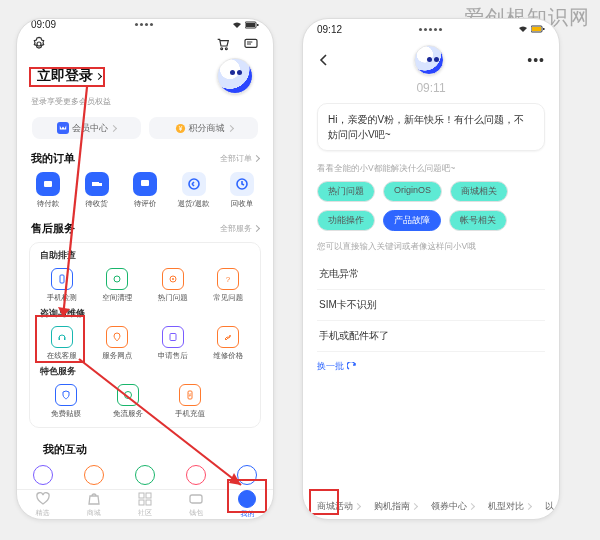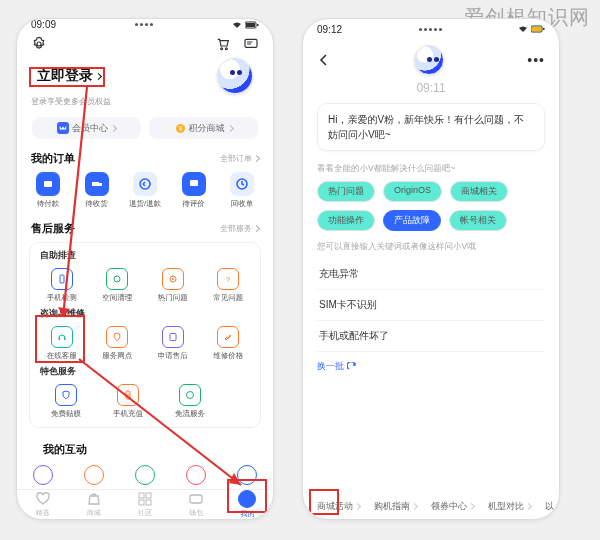--- a/index.html
+++ b/index.html
@@ -191,35 +191,35 @@
       <div class="gi">
           <div class="ic shade">
             <svg width="12" height="12" viewBox="0 0 12 12">
               <rect x="1" y="4" width="7" height="4" fill="#fff"></rect>
               <rect x="8" y="5" width="3" height="3" fill="#fff"></rect>
             </svg>
           </div>
           <span class="lbl">待收货</span>
         </div>
       <div class="gi">
+          <div class="ic shade">
+            <svg width="12" height="12" viewBox="0 0 12 12">
+              <rect x="2" y="2" width="8" height="6" rx="1" fill="#fff"></rect>
+            </svg>
+          </div>
+          <span class="lbl">待评价</span>
+        </div>
+      <div class="gi">
           <div class="ic blue-ic">
             <svg width="14" height="14" viewBox="0 0 14 14">
               <circle cx="7" cy="7" r="5" fill="none" stroke="currentColor" stroke-width="1.6"></circle>
               <path d="M5 7l2-2M5 7l2 2" stroke="currentColor" stroke-width="1.6"></path>
             </svg>
           </div>
           <span class="lbl">退货/退款</span>
-        </div>
-      <div class="gi">
-          <div class="ic shade">
-            <svg width="12" height="12" viewBox="0 0 12 12">
-              <rect x="2" y="2" width="8" height="6" rx="1" fill="#fff"></rect>
-            </svg>
-          </div>
-          <span class="lbl">待评价</span>
         </div>
       <div class="gi">
           <div class="ic blue-ic">
             <svg width="14" height="14" viewBox="0 0 14 14">
               <circle cx="7" cy="7" r="5" fill="none" stroke="currentColor" stroke-width="1.6"></circle>
               <path d="M7 4v3l2 1" stroke="currentColor" stroke-width="1.6" fill="none"></path>
             </svg>
           </div>
           <span class="lbl">回收单</span>
         </div>
@@ -312,36 +312,36 @@
       <div class="sub-t">特色服务</div>
       <div class="grid4" style="justify-content:flex-start;gap:14px;padding-left:8px;">
         <div class="si" style="--c:#2e66ff">
             <div class="ic">
               <svg width="10" height="10" viewBox="0 0 10 10">
                 <path d="M5 1l3 1v3c0 2-3 4-3 4S2 7 2 5V2z" fill="none" stroke="currentColor"></path>
               </svg>
             </div>
             <span class="lbl">免费贴膜</span>
           </div>
+        <div class="si" style="--c:#18b56b">
+            <div class="ic">
+              <svg width="10" height="10" viewBox="0 0 10 10">
+                <circle cx="5" cy="5" r="3.5" fill="none" stroke="currentColor"></circle>
+              </svg>
+            </div>
+            <span class="lbl">免流服务</span>
+          </div>
         <div class="si" style="--c:#ff7a2e">
             <div class="ic">
               <svg width="10" height="10" viewBox="0 0 10 10">
                 <rect x="3" y="1" width="4" height="8" rx="1" fill="none" stroke="currentColor"></rect>
                 <text x="5" y="7" font-size="5" text-anchor="middle" fill="currentColor">¥</text>
               </svg>
             </div>
             <span class="lbl">手机充值</span>
-          </div>
-        <div class="si" style="--c:#18b56b">
-            <div class="ic">
-              <svg width="10" height="10" viewBox="0 0 10 10">
-                <circle cx="5" cy="5" r="3.5" fill="none" stroke="currentColor"></circle>
-              </svg>
-            </div>
-            <span class="lbl">免流服务</span>
           </div>
       </div>
     </div>
 
     <div class="sec-head interact">
       <span class="t">我的互动</span>
     </div>
     <div class="int-row">
       <div class="int-i" style="--c:#7a5cff">
           <div class="circ"></div>

